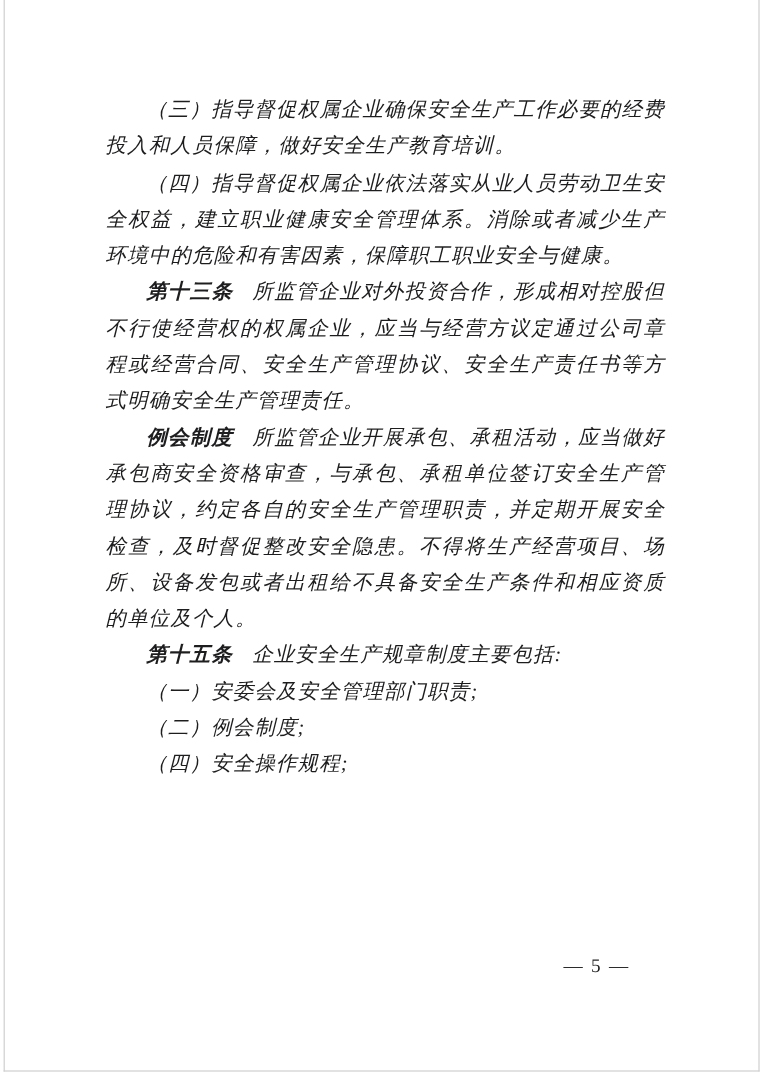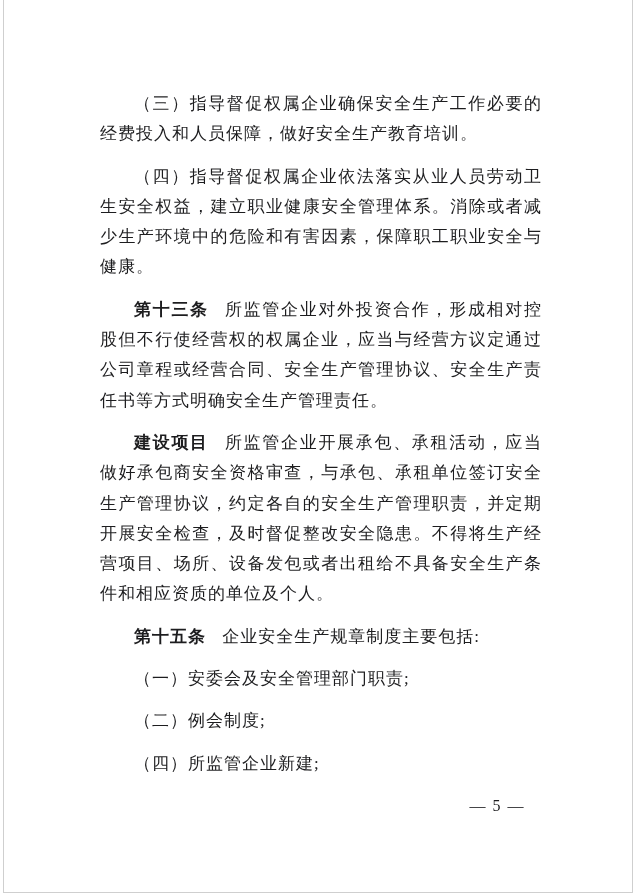--- a/index.html
+++ b/index.html
@@ -31,24 +31,25 @@
     left: 84px;
     top: 77px;
     width: 466px;
     font-size: 17px;
     line-height: 30.3px;
     color: var(--text-color, #1d1d1f);
     text-align: justify;
     text-justify: inter-character;
   }
   .para {
-    margin: 12px;
+    margin: 0;
     text-indent: 2em;
     letter-spacing: 1px;
     word-break: break-all;
+    font-style: italic;
   }
   .para .lead {
     font-weight: bold;
     margin-right: 0.95em;
   }
   .page-number {
     position: absolute;
     left: 0;
     top: 797px;
     width: 521px;
@@ -71,35 +72,35 @@
     <span class="body-text">（四）指导督促权属企业依法落实从业人员劳动卫生安全权益，建立职业健康安全管理体系。消除或者减少生产环境中的危险和有害因素，保障职工职业安全与健康。</span>
   </p>
 
 
 
   <p class="para">
     <b class="lead">第十三条</b><span class="body-text">所监管企业对外投资合作，形成相对控股但不行使经营权的权属企业，应当与经营方议定通过公司章程或经营合同、安全生产管理协议、安全生产责任书等方式明确安全生产管理责任。</span>
   </p>
 
   <p class="para">
-    <b class="lead">建设项目</b><span class="body-text">所监管企业开展承包、承租活动，应当做好承包商安全资格审查，与承包、承租单位签订安全生产管理协议，约定各自的安全生产管理职责，并定期开展安全检查，及时督促整改安全隐患。不得将生产经营项目、场所、设备发包或者出租给不具备安全生产条件和相应资质的单位及个人。</span>
+    <b class="lead">例会制度</b><span class="body-text">所监管企业开展承包、承租活动，应当做好承包商安全资格审查，与承包、承租单位签订安全生产管理协议，约定各自的安全生产管理职责，并定期开展安全检查，及时督促整改安全隐患。不得将生产经营项目、场所、设备发包或者出租给不具备安全生产条件和相应资质的单位及个人。</span>
   </p>
 
   <p class="para">
     <b class="lead">第十五条</b><span class="body-text">企业安全生产规章制度主要包括:</span>
   </p>
 
   <p class="para">
     <span class="body-text">（一）安委会及安全管理部门职责;</span>
   </p>
 
   <p class="para">
     <span class="body-text">（二）例会制度;</span>
   </p>
 
 
   <p class="para">
-    <span class="body-text">（四）所监管企业新建;</span>
+    <span class="body-text">（四）安全操作规程;</span>
   </p>
 
 </div>
   <div class="page-number">— 5 —</div>
 </div>
 
 </body></html>

